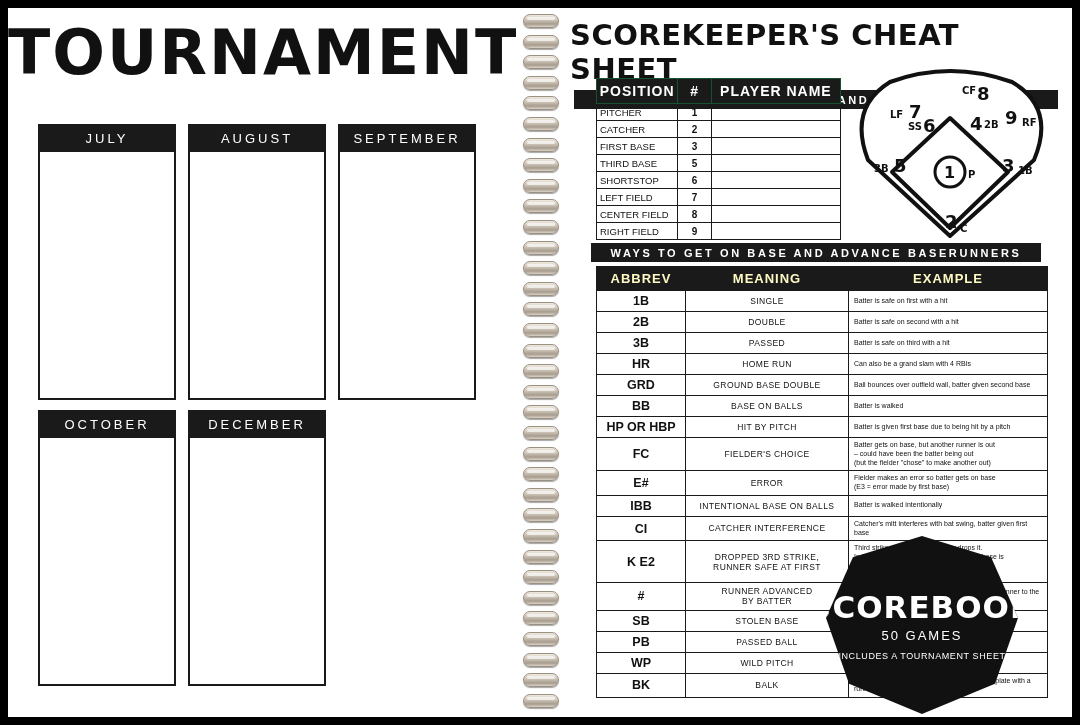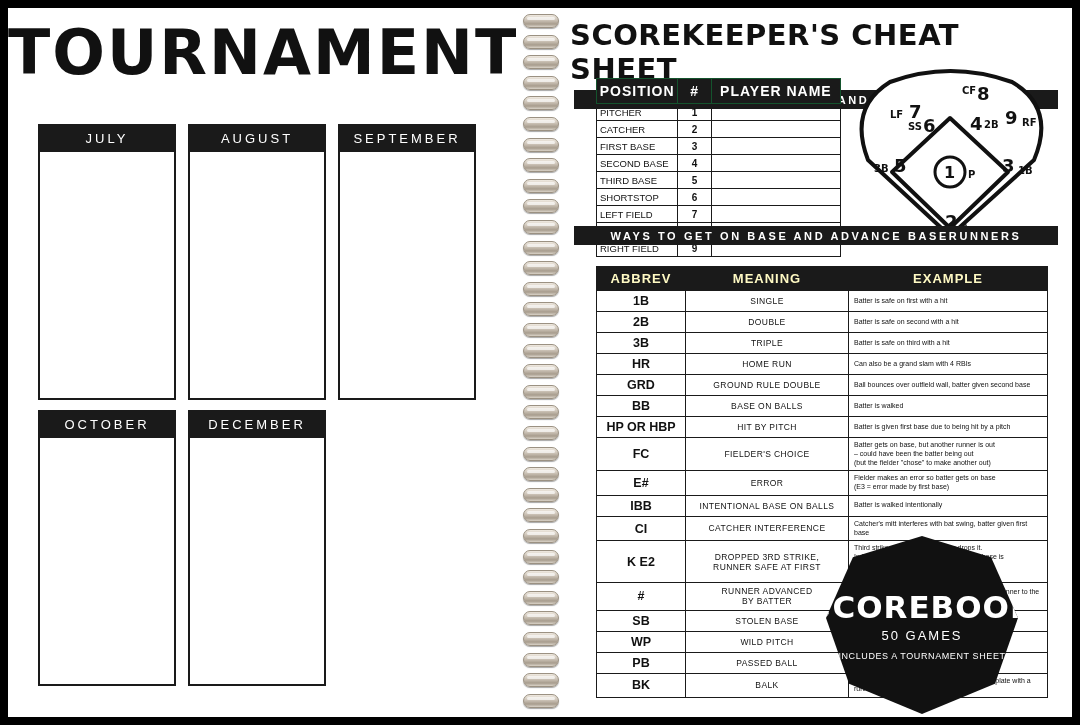--- a/index.html
+++ b/index.html
@@ -194,25 +194,20 @@
               <td>CATCHER</td>
               <td class="num">2</td>
               <td class="nm"></td>
             </tr>
             <tr>
               <td>FIRST BASE</td>
               <td class="num">3</td>
               <td class="nm"></td>
             </tr>
             <tr>
-              <td>SECOND BASE</td>
-              <td class="num">4</td>
-              <td class="nm"></td>
-            </tr>
-            <tr>
               <td>THIRD BASE</td>
               <td class="num">5</td>
               <td class="nm"></td>
             </tr>
             <tr>
               <td>SHORTSTOP</td>
               <td class="num">6</td>
               <td class="nm"></td>
             </tr>
             <tr>
@@ -255,21 +250,21 @@
           <text x="152" y="104" font-size="18">3</text>
             <text x="168" y="106" font-size="10">1B</text>
           <text x="94" y="110" font-size="16">1</text>
             <text x="118" y="110" font-size="10">P</text>
           <text x="95" y="160" font-size="18">2</text>
             <text x="110" y="164" font-size="10">C</text>
         </g>
       </svg>
     </div>
 
-    <div class="band" style="position:absolute;left:14px;top:218px;right:14px;margin:0;">WAYS TO GET ON BASE AND ADVANCE BASERUNNERS</div>
+    <div class="band" style="position:absolute;left:14px;top:218px;right:14px;margin:17px;">WAYS TO GET ON BASE AND ADVANCE BASERUNNERS</div>
 
     <div class="abbrev-wrap">
       <table class="ab">
         <thead>
             <tr>
           <th class="c1">ABBREV</th>
           <th class="c2">MEANING</th>
           <th>EXAMPLE</th>
         </tr>
           </thead>
@@ -279,31 +274,31 @@
               <td class="ab-mean">SINGLE</td>
               <td class="ab-ex">Batter is safe on first with a hit</td>
             </tr>
             <tr>
               <td class="ab-abbrev">2B</td>
               <td class="ab-mean">DOUBLE</td>
               <td class="ab-ex">Batter is safe on second with a hit</td>
             </tr>
             <tr>
               <td class="ab-abbrev">3B</td>
-              <td class="ab-mean">TRIPLE</td>
+              <td class="ab-mean">PASSED</td>
               <td class="ab-ex">Batter is safe on third with a hit</td>
             </tr>
             <tr>
               <td class="ab-abbrev">HR</td>
               <td class="ab-mean">HOME RUN</td>
               <td class="ab-ex">Can also be a grand slam with 4 RBIs</td>
             </tr>
             <tr>
               <td class="ab-abbrev">GRD</td>
-              <td class="ab-mean">GROUND RULE DOUBLE</td>
+              <td class="ab-mean">GROUND BASE DOUBLE</td>
               <td class="ab-ex">Ball bounces over outfield wall, batter given second base</td>
             </tr>
             <tr>
               <td class="ab-abbrev">BB</td>
               <td class="ab-mean">BASE ON BALLS</td>
               <td class="ab-ex">Batter is walked</td>
             </tr>
             <tr>
               <td class="ab-abbrev">HP OR HBP</td>
               <td class="ab-mean">HIT BY PITCH</td>
@@ -338,27 +333,27 @@
               <td class="ab-abbrev">#</td>
               <td class="ab-mean">RUNNER ADVANCED<br>BY BATTER</td>
               <td class="ab-ex">Record jersey number of batter who advanced runner to the base</td>
             </tr>
             <tr>
               <td class="ab-abbrev">SB</td>
               <td class="ab-mean">STOLEN BASE</td>
               <td class="ab-ex"></td>
             </tr>
             <tr>
+              <td class="ab-abbrev">PB</td>
+              <td class="ab-mean">PASSED BALL</td>
+              <td class="ab-ex"></td>
+            </tr>
+            <tr>
               <td class="ab-abbrev">WP</td>
               <td class="ab-mean">WILD PITCH</td>
-              <td class="ab-ex"></td>
-            </tr>
-            <tr>
-              <td class="ab-abbrev">PB</td>
-              <td class="ab-mean">PASSED BALL</td>
               <td class="ab-ex"></td>
             </tr>
             <tr>
               <td class="ab-abbrev">BK</td>
               <td class="ab-mean">BALK</td>
               <td class="ab-ex">Pitcher makes an illegal motion toward home plate with a<br>runner on base</td>
             </tr>
           </tbody>
       </table>
     </div>

